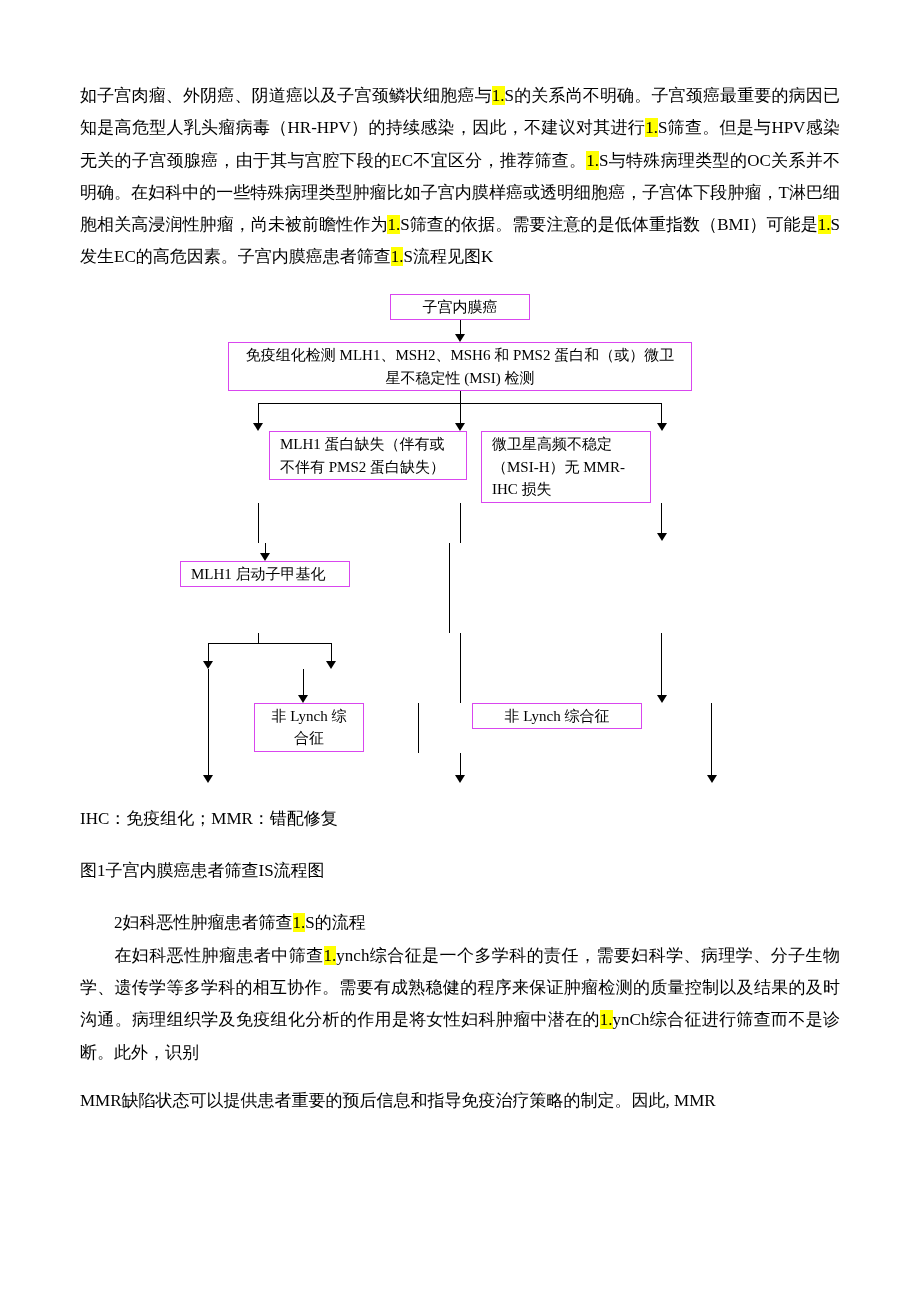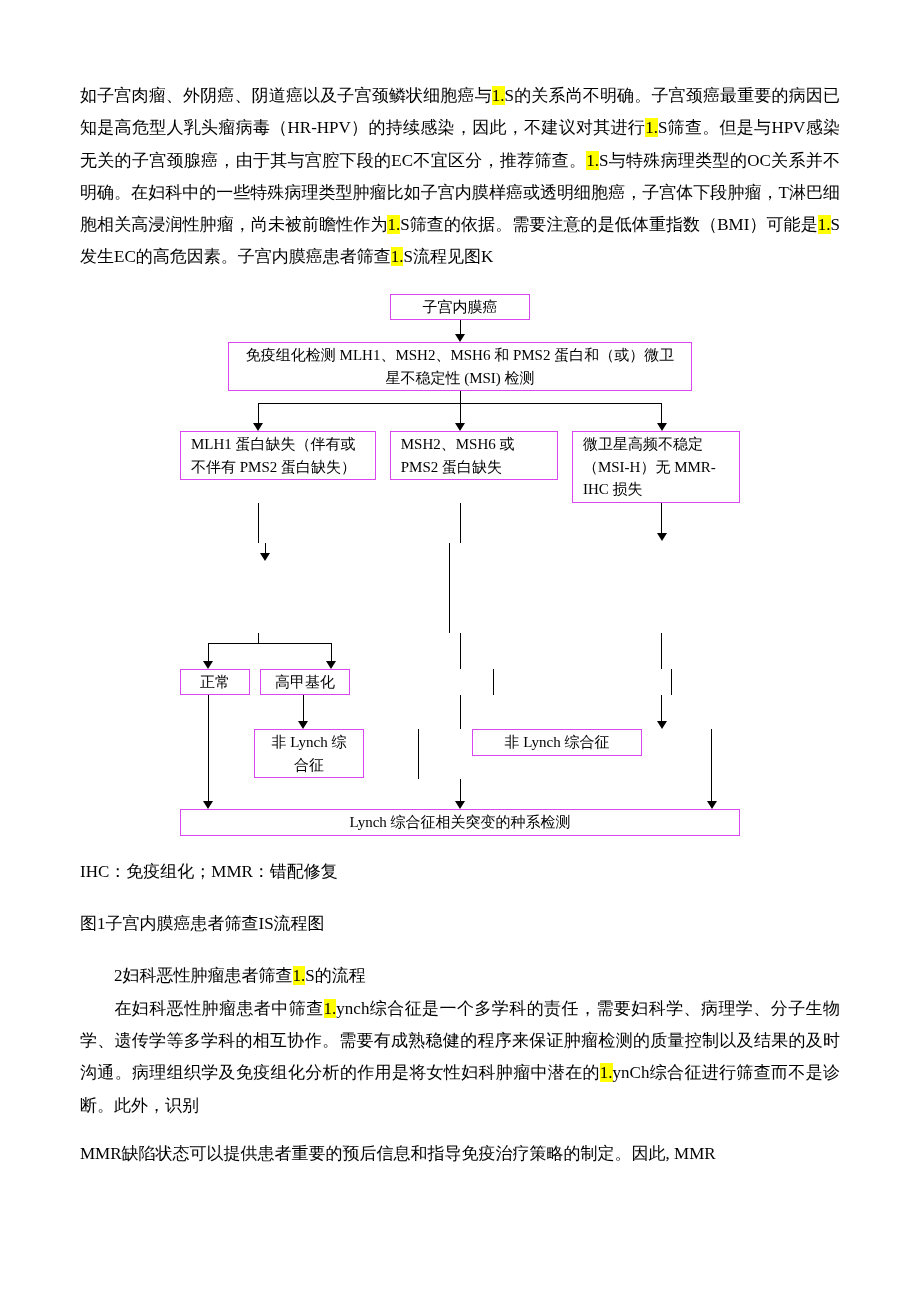--- a/index.html
+++ b/index.html
@@ -79,60 +79,52 @@
     <div style="position:absolute; left:14%; top:12px; width:1px; height:20px; background:#000;"></div>
     <div style="position:absolute; left:50%; top:12px; width:1px; height:20px; background:#000;"></div>
     <div style="position:absolute; right:14%; top:12px; width:1px; height:20px; background:#000;"></div>
     <div style="position:absolute; left:14%; top:32px; transform:translateX(-5px);" class="arrow-down"></div>
     <div style="position:absolute; left:50%; top:32px; transform:translateX(-5px);" class="arrow-down"></div>
     <div style="position:absolute; right:14%; top:32px; transform:translateX(5px);" class="arrow-down"></div>
   </div>
 
   <div class="row" style="gap:14px; align-items:flex-start;">
     <div class="box" style="width:198px">MLH1 蛋白缺失（伴有或不伴有 PMS2 蛋白缺失）</div>
-    <div class="box" style="width:170px">MSH2、MSH6 或 PMS2 蛋白缺失</div>
     <div class="box" style="width:170px">微卫星高频不稳定（MSI-H）无 MMR-IHC 损失</div>
   </div>
 
   <div style="position:relative; height:40px;">
     <div style="position:absolute; left:14%; top:0; width:1px; height:40px; background:#000;"></div>
     <div style="position:absolute; left:50%; top:0; width:1px; height:40px; background:#000;"></div>
     <div style="position:absolute; right:14%; top:0; width:1px; height:30px; background:#000;"></div>
     <div style="position:absolute; right:14%; top:30px; transform:translateX(5px);" class="arrow-down"></div>
   </div>
 
   <div style="display:flex; gap:14px; align-items:flex-start;">
     <div style="width:170px; position:relative;">
       <div class="vline" style="height:10px"></div>
         <div class="arrow-down"></div>
+      <div class="box" style="width:170px">MLH1 启动子甲基化</div>
     </div>
     <div style="width:170px; position:relative;">
       <div class="vline" style="height:90px"></div>
     </div>
   </div>
 
   <div style="position:relative; height:36px;">
     <div style="position:absolute; left:14%; top:0; width:1px; height:10px; background:#000;"></div>
     <div style="position:absolute; left:5%; width:22%; top:10px; height:1px; background:#000;"></div>
     <div style="position:absolute; left:5%; top:10px; width:1px; height:18px; background:#000;"></div>
     <div style="position:absolute; left:27%; top:10px; width:1px; height:18px; background:#000;"></div>
     <div style="position:absolute; left:5%; top:28px; transform:translateX(-5px);" class="arrow-down"></div>
     <div style="position:absolute; left:27%; top:28px; transform:translateX(-5px);" class="arrow-down"></div>
     <div style="position:absolute; left:50%; top:0; width:1px; height:36px; background:#000;"></div>
     <div style="position:absolute; right:14%; top:0; width:1px; height:36px; background:#000;"></div>
   </div>
 
-  <div style="display:flex; gap:10px;">
-    <div class="box center" style="width:70px">正常</div>
-    <div class="box center" style="width:90px">高甲基化</div>
-    <div style="flex:1; position:relative;">
-      <div style="position:absolute; left:35%; top:0; width:1px; height:100%; background:#000;"></div>
-      <div style="position:absolute; right:18%; top:0; width:1px; height:100%; background:#000;"></div>
-    </div>
-  </div>
 
   <div style="position:relative; height:34px;">
     <div style="position:absolute; left:5%; top:0; width:1px; height:34px; background:#000;"></div>
     <div style="position:absolute; left:22%; top:0; width:1px; height:26px; background:#000;"></div>
     <div style="position:absolute; left:22%; top:26px; transform:translateX(-5px);" class="arrow-down"></div>
     <div style="position:absolute; left:50%; top:0; width:1px; height:34px; background:#000;"></div>
     <div style="position:absolute; right:14%; top:0; width:1px; height:26px; background:#000;"></div>
     <div style="position:absolute; right:14%; top:26px; transform:translateX(5px);" class="arrow-down"></div>
   </div>
 
@@ -149,23 +141,20 @@
 
   <div style="position:relative; height:30px;">
     <div style="position:absolute; left:5%; top:0; width:1px; height:22px; background:#000;"></div>
     <div style="position:absolute; left:50%; top:0; width:1px; height:22px; background:#000;"></div>
     <div style="position:absolute; right:5%; top:-50px; width:1px; height:72px; background:#000;"></div>
     <div style="position:absolute; left:5%; top:22px; transform:translateX(-5px);" class="arrow-down"></div>
     <div style="position:absolute; left:50%; top:22px; transform:translateX(-5px);" class="arrow-down"></div>
     <div style="position:absolute; right:5%; top:22px; transform:translateX(5px);" class="arrow-down"></div>
   </div>
 
-  <div class="row">
-      <div class="box center" style="width:100%">Lynch 综合征相关突变的种系检测</div>
-    </div>
 </div>
 
 <p class="caption">IHC：免疫组化；MMR：错配修复</p>
 <p class="fig-title">图1子宫内膜癌患者筛查IS流程图</p>
 
 <p class="para indent">
   <span>2妇科恶性肿瘤患者筛查</span><span class="hl">1.</span><span>S的流程</span>
 </p>
 
 <p class="para">

